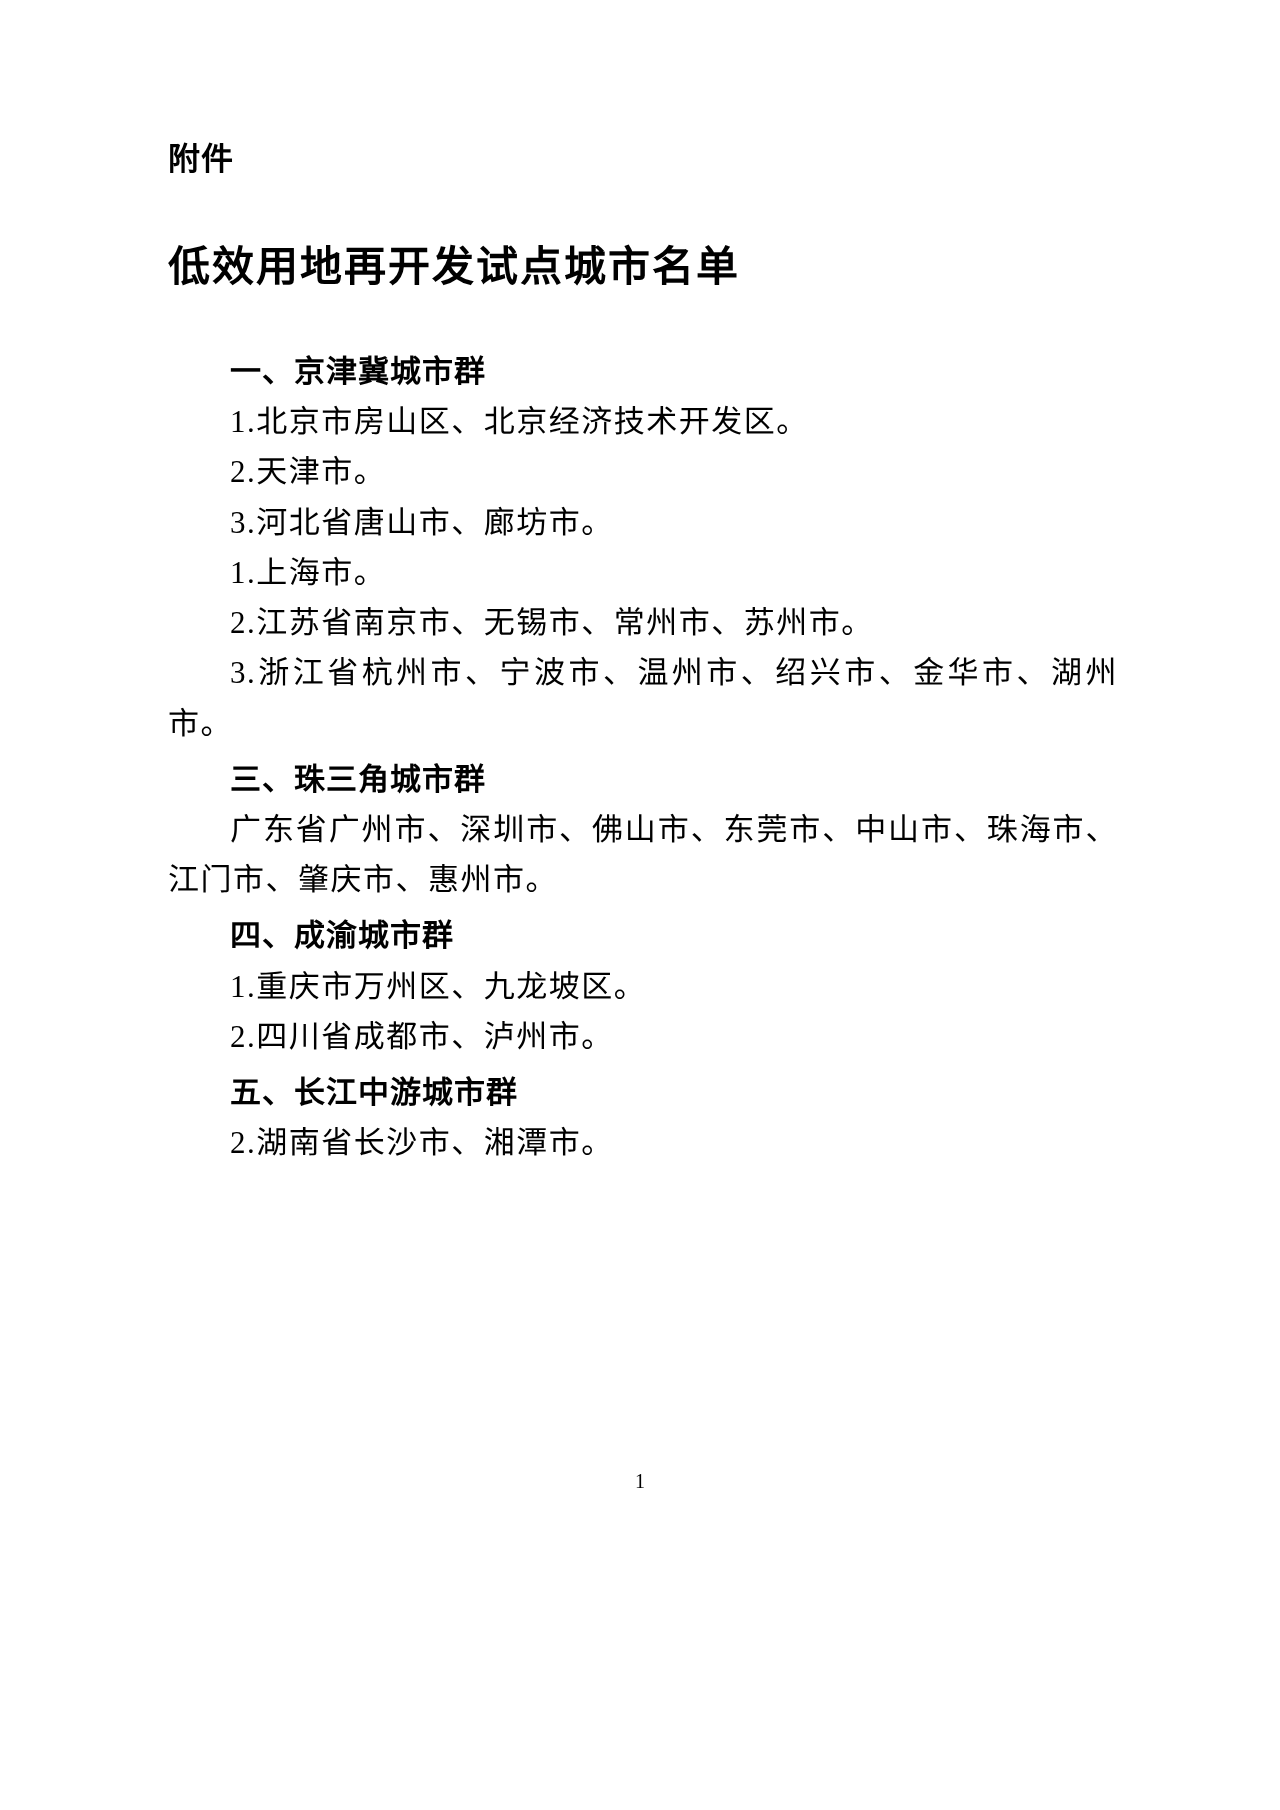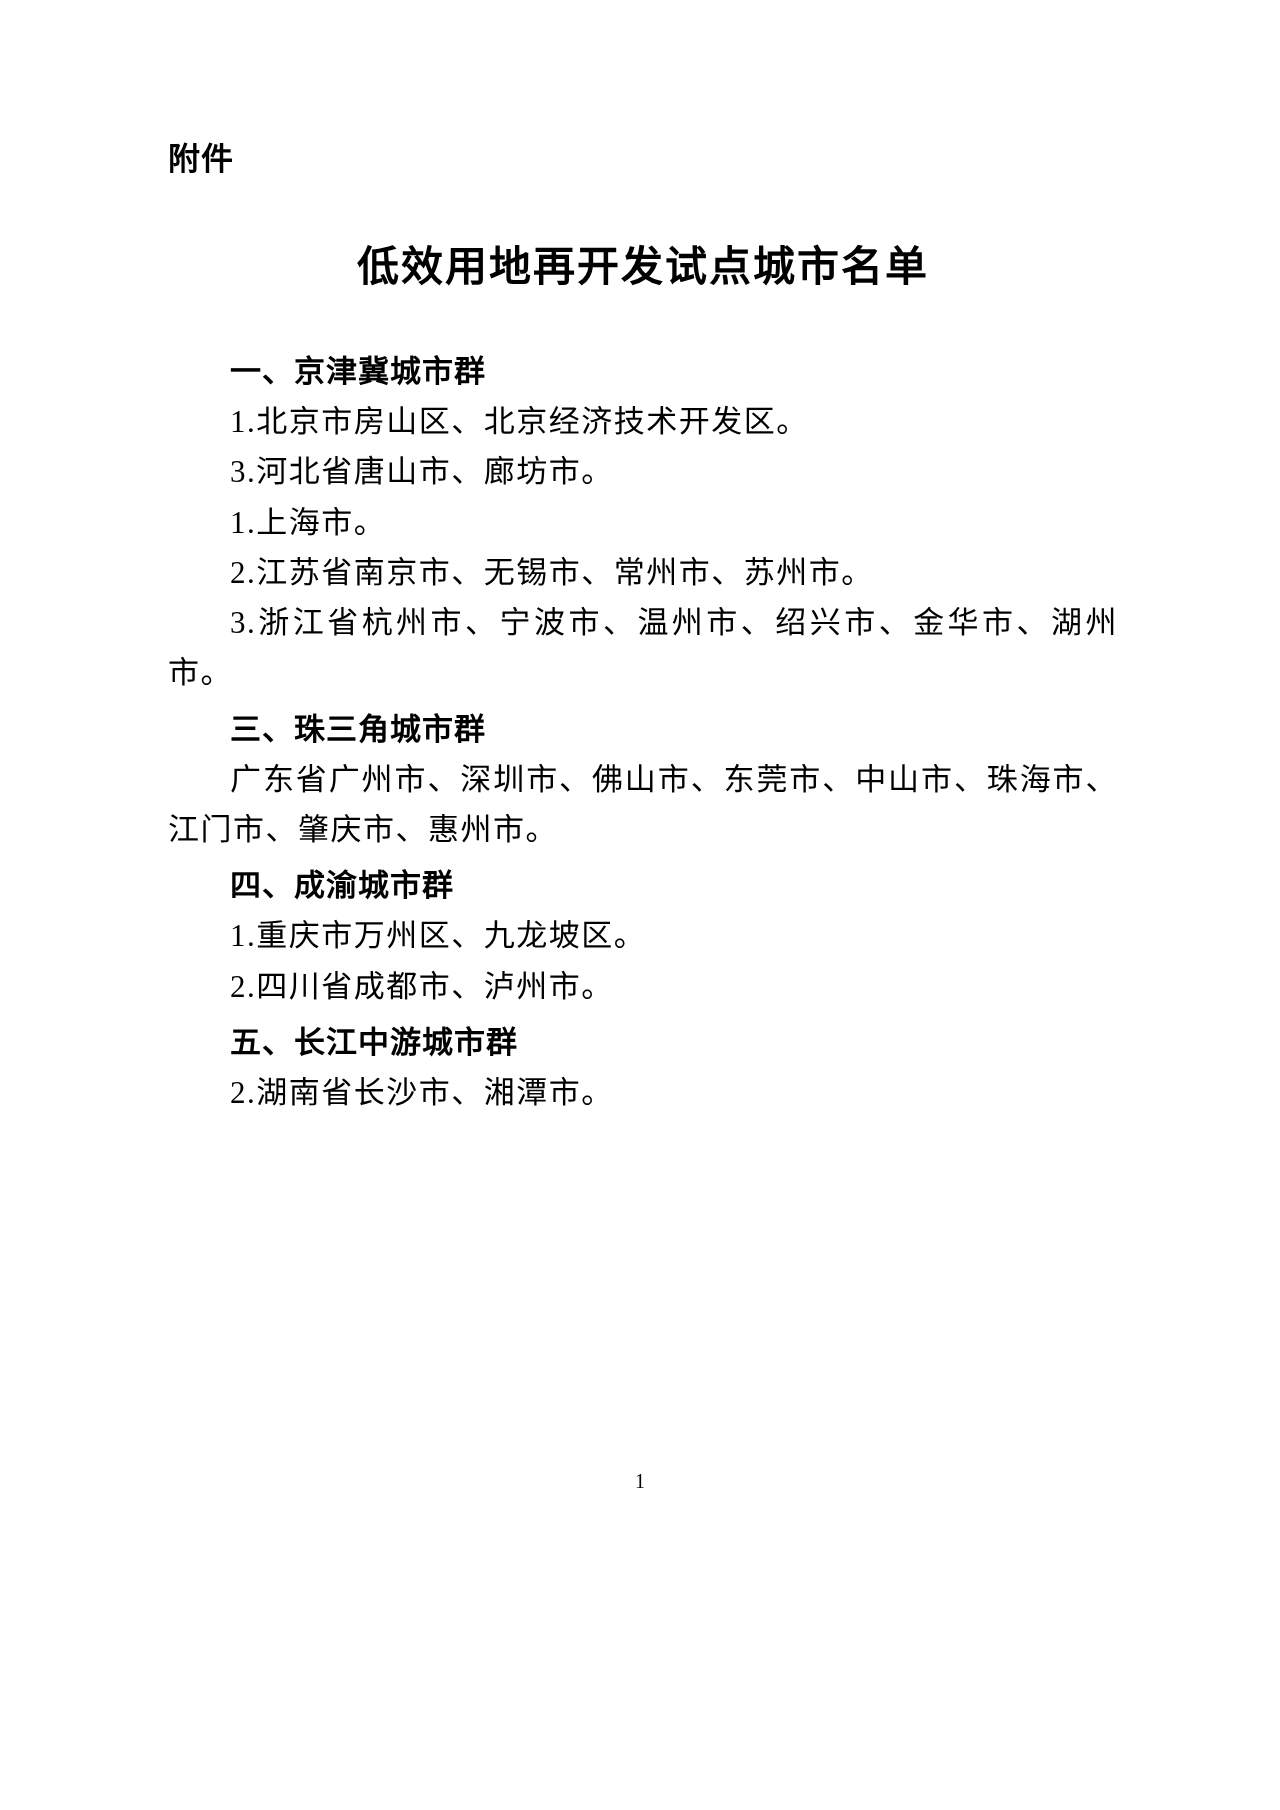--- a/index.html
+++ b/index.html
@@ -32,21 +32,21 @@
   .attachment-label {
     margin-top: 140px;
     font-size: 32px;
     line-height: 1.2;
     font-family: "Liberation Sans", "DejaVu Sans", sans-serif;
     font-weight: 600;
     letter-spacing: 1px;
   }
   .doc-title {
     margin-top: 62px;
-    text-align: center;
+    text-align: left;
     font-size: 42px;
     font-weight: bold;
     font-family: "Liberation Sans", "DejaVu Sans", sans-serif;
     letter-spacing: 2px;
     line-height: 1.3;
   }
   .body-block {
     margin-top: 52px;
   }
   .section-heading {
@@ -83,20 +83,21 @@
   <div class="content">
 
     <div class="attachment-label">附件</div>
 
     <div class="doc-title">低效用地再开发试点城市名单</div>
 
     <div class="body-block">
 
       <div class="section-heading">一、京津冀城市群</div>
       <div class="para">1.北京市房山区、北京经济技术开发区。</div>
+      <div class="para">2.天津市。</div>
       <div class="para">3.河北省唐山市、廊坊市。</div>
 
       <div class="para">1.上海市。</div>
       <div class="para">2.江苏省南京市、无锡市、常州市、苏州市。</div>
       <div class="para">3.浙江省杭州市、宁波市、温州市、绍兴市、金华市、湖州市。</div>
 
       <div class="section-heading">三、珠三角城市群</div>
       <div class="para">广东省广州市、深圳市、佛山市、东莞市、中山市、珠海市、江门市、肇庆市、惠州市。</div>
 
       <div class="section-heading">四、成渝城市群</div>

